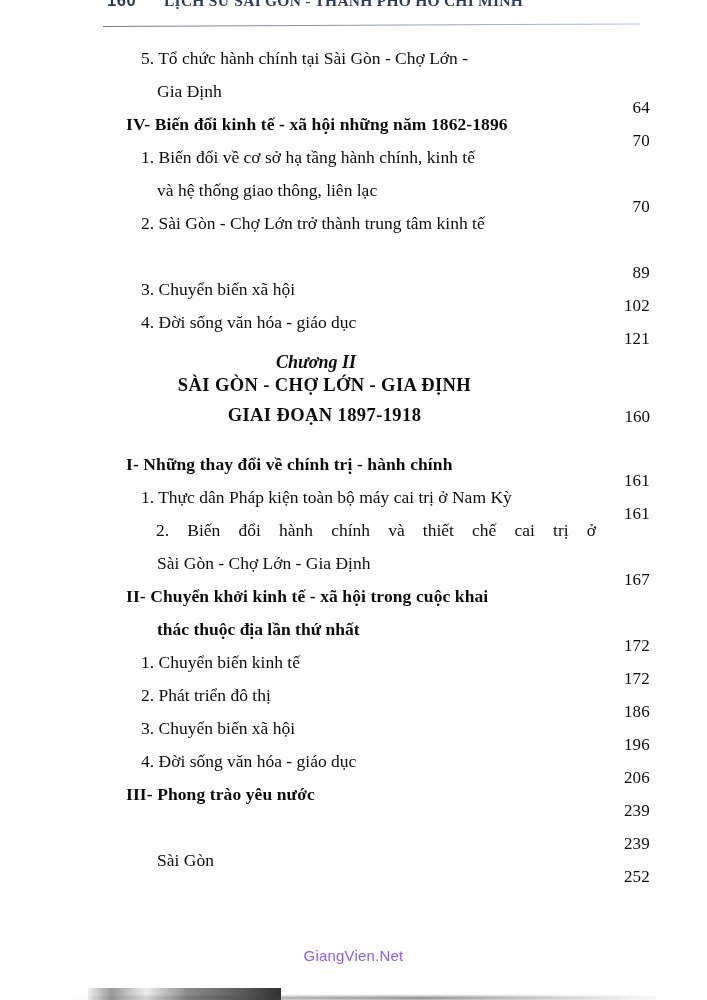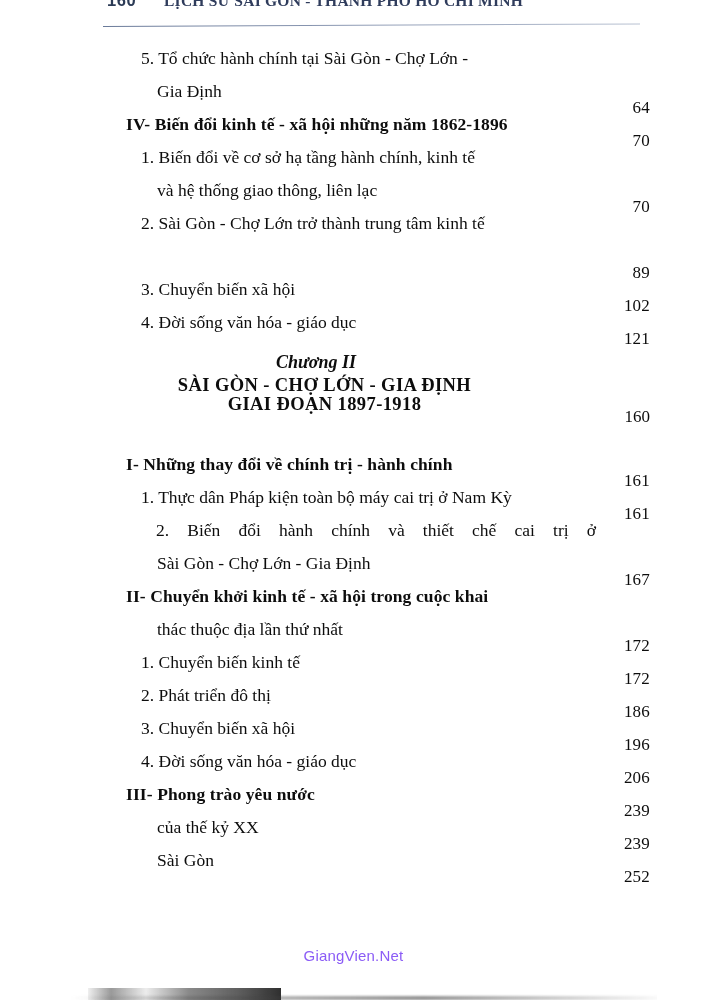--- a/index.html
+++ b/index.html
@@ -91,21 +91,21 @@
     font-size: 17px;
     line-height: 33px;
     text-align: center;
     letter-spacing: 0.2px;
   }
 
   
   .lvl-roman .txt { left: 126px; font-weight: bold; letter-spacing: 0.1px; }
   .lvl-item  .txt { left: 141px; }
   .lvl-cont  .txt { left: 157px; }
-  .lvl-roman-cont .txt { left: 157px; font-weight: normal; }
+  .lvl-roman-cont .txt { left: 157px; font-weight: bold; }
 
   
   .chapter {
     position: absolute;
     left: 0;
     width: 707px;
     text-align: center;
   }
   .chapter-name {
     position: absolute;
@@ -123,21 +123,21 @@
     left: 0; top: 30px; width: 707px;
     padding-right: 58px;
     box-sizing: border-box;
     font-size: 18.5px;
     font-weight: bold;
     letter-spacing: 0.4px;
     line-height: 31px;
   }
   .chapter-line2 {
     position: absolute;
-    left: 0; top: 49px; width: 707px;
+    left: 0; top: 60px; width: 707px;
     padding-right: 58px;
     box-sizing: border-box;
     font-size: 18.5px;
     font-weight: bold;
     letter-spacing: 0.4px;
     line-height: 31px;
   }
   .chapter-pg {
     position: absolute;
     right: 57px;
@@ -286,21 +286,20 @@
       </div>
       <div class="row lvl-item">
         <div class="txt">4. Đời sống văn hóa - giáo dục</div>
         <div class="pg">206</div>
       </div>
       <div class="row lvl-roman">
         <div class="txt">III- Phong trào yêu nước</div>
         <div class="pg">239</div>
       </div>
       <div class="row lvl-cont">
-        <div class="txt">của thế kỷ XX</div>
         <div class="pg">239</div>
       </div>
       <div class="row lvl-cont">
         <div class="txt">Sài Gòn</div>
         <div class="pg">252</div>
       </div>
     </div>
 
   <div class="watermark">GiangVien.Net</div>
 

